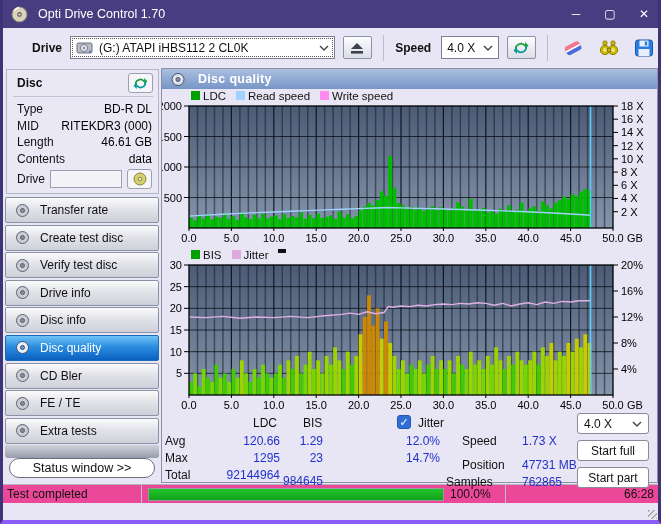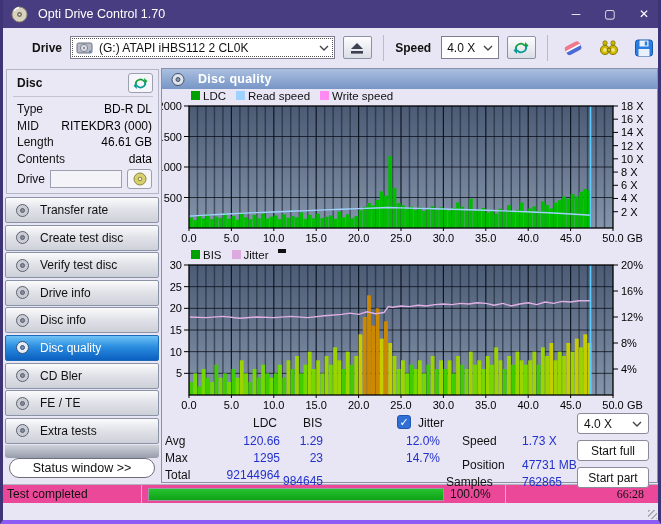--- a/index.html
+++ b/index.html
@@ -71,21 +71,21 @@
   .pbtn { position:absolute; width:72px; height:21px; background:#fff; border:1px solid #8a8a9a; border-radius:3px;
           display:flex; align-items:center; justify-content:center; font-size:12px; }
 
   
   .statusbar { height:19px; border-top:1px solid #b2b2bc; background:#ec4899; display:flex; align-items:center; font-size:12px; }
   .sb-cell { height:100%; display:flex; align-items:center; }
   .sb-text { flex:0 0 139px; padding-left:4px; border-right:1px solid #c0c0ca; }
   .sb-mid { flex:1 1 auto; border-right:1px solid #c0c0ca; padding-left:6px; gap:6px; }
   .pbar { width:296px; height:13px; border:1px solid #9a9aa6; background:#e6e6ea; }
   .pbar-fill { height:100%; background:linear-gradient(#27c32f,#0ea318); }
-  .sb-time { flex:0 0 152px; justify-content:flex-end; padding-right:14px;font-family:Liberation Serif, serif; }
+  .sb-time { flex:0 0 152px; justify-content:flex-end; padding-right:4px; }
   .grip { position:absolute; right:1px; bottom:1px; width:9px; height:9px;
           background:repeating-linear-gradient(135deg,#aaa 0 1.5px,transparent 1.5px 4px); }
 </style>
 </head>
 <body>
 
 <div class="window">
 
   <div class="titlebar">
     <svg class="ticon" viewBox="0 0 17 17">

